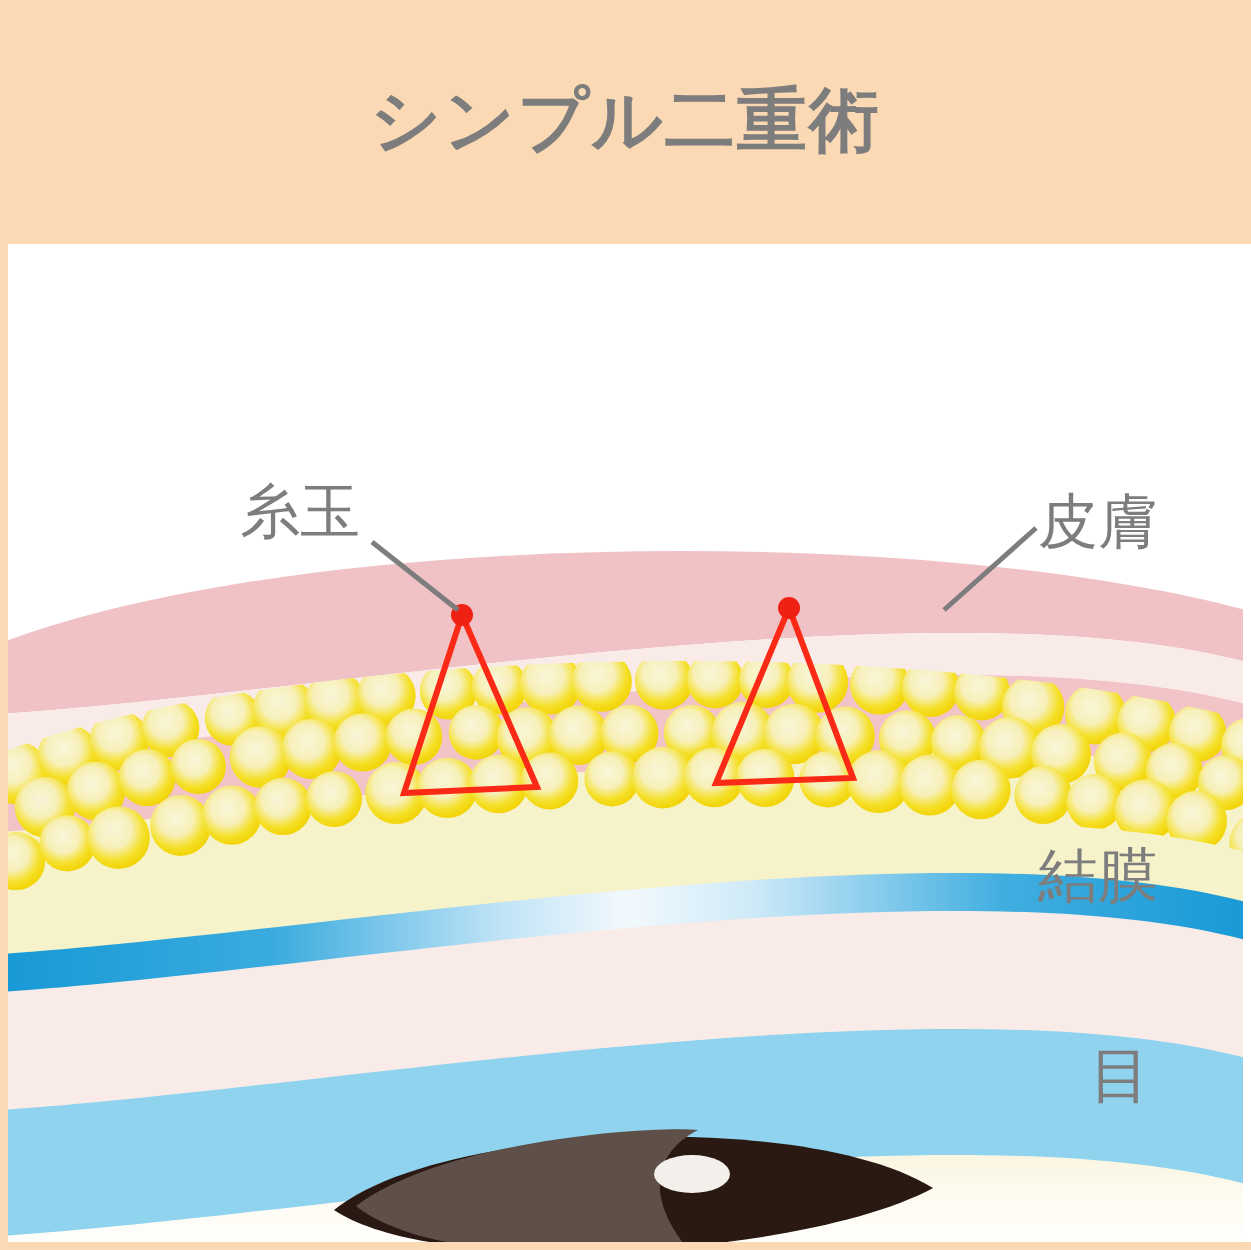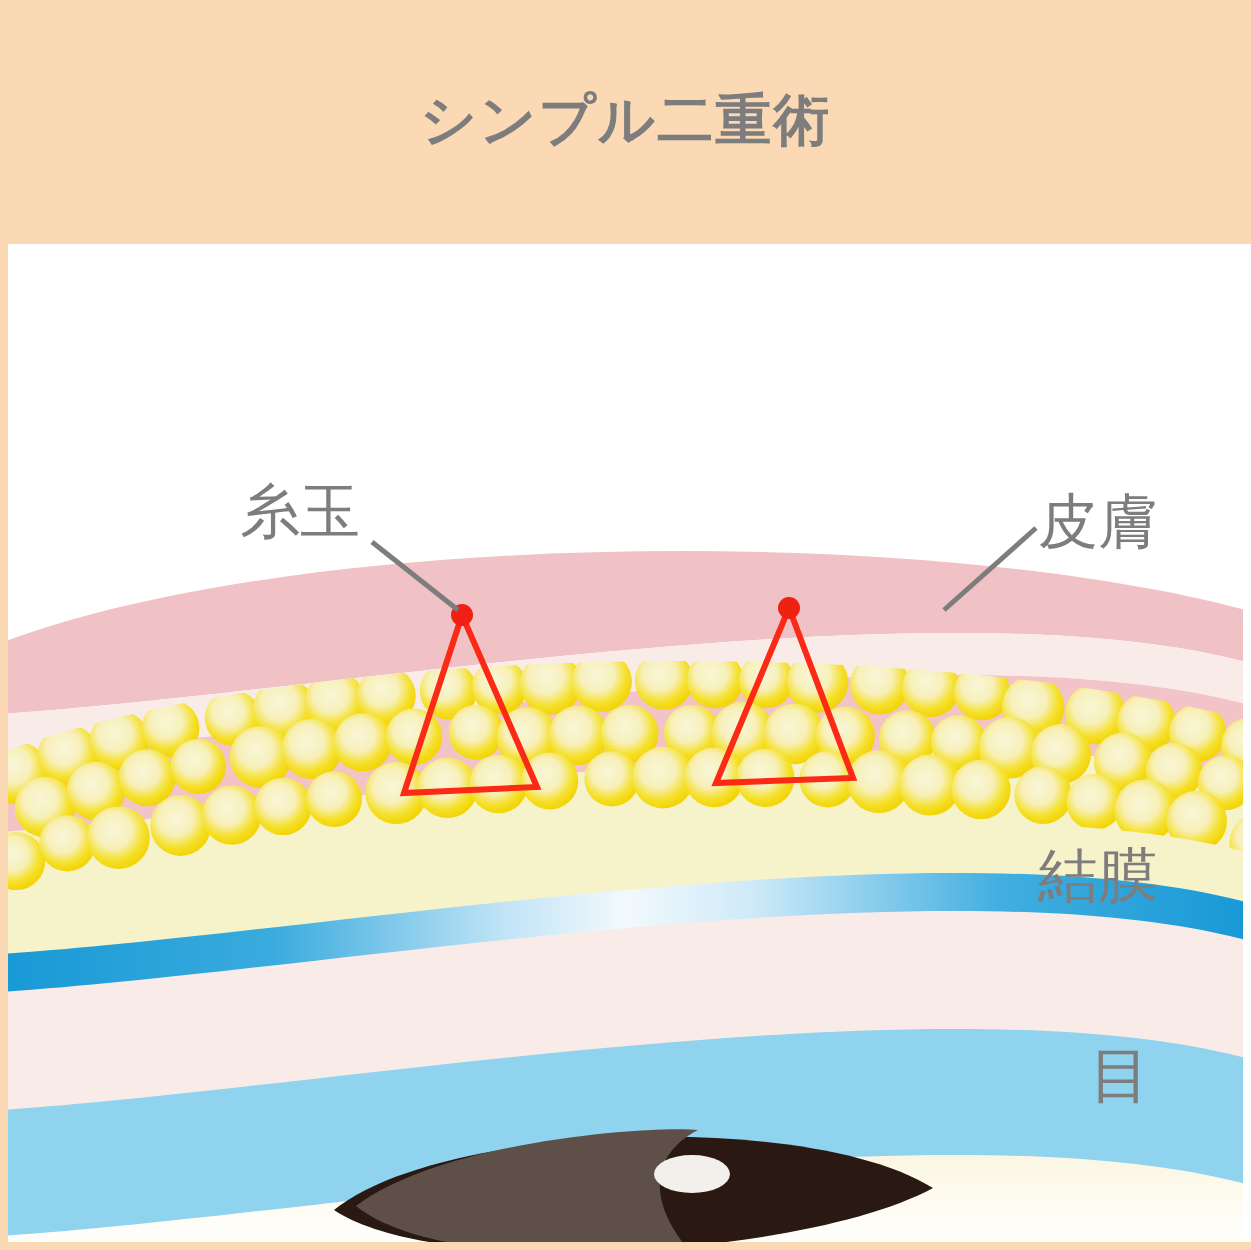--- a/index.html
+++ b/index.html
@@ -26,21 +26,21 @@
     top: 0;
     width: 1251px;
     height: 244px;
     background: #fbd9b4;
     display: flex;
     align-items: center;
     justify-content: center;
     box-sizing: border-box;
   }
   #title-text {
-    font-size: 56px;
+    font-size: 70px;
     font-weight: bold;
     color: #7d7d7d;
     letter-spacing: 2px;
     line-height: 1;
     white-space: nowrap;
     transform: translateY(-2px);
   }
   
   #canvas-frame {
     position: absolute;

